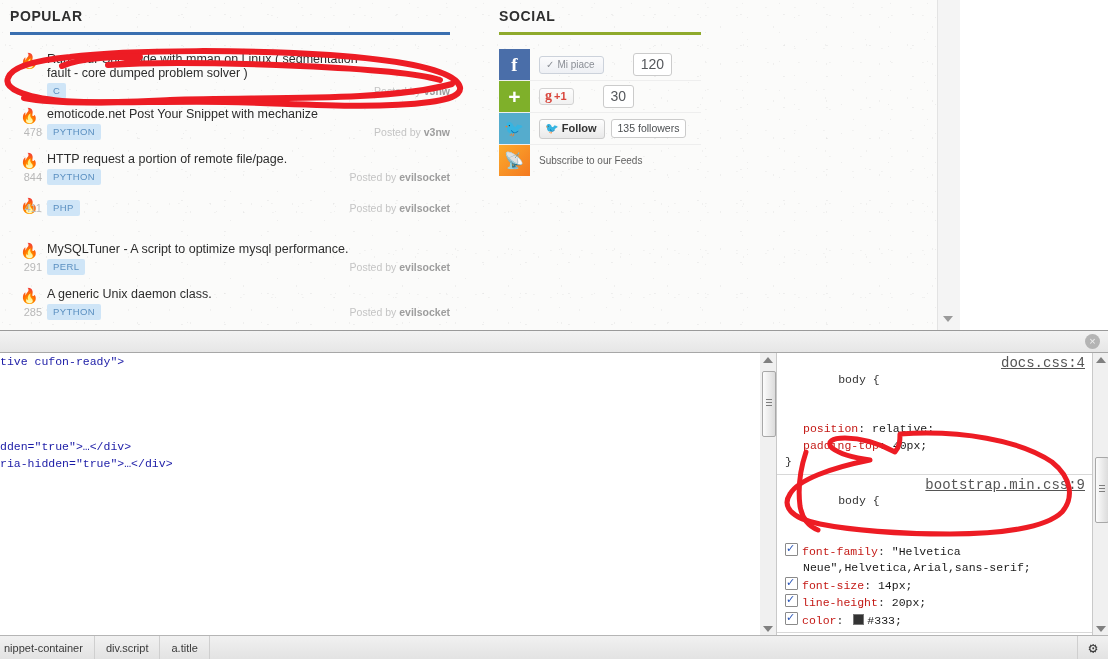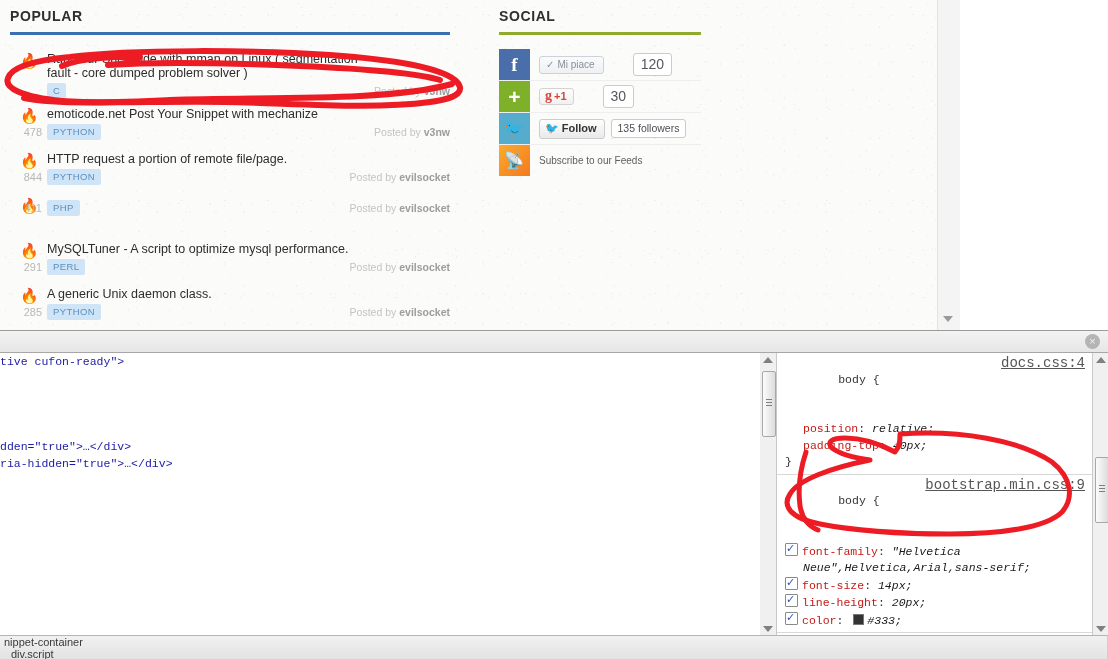--- a/index.html
+++ b/index.html
@@ -418,21 +418,21 @@
     color: #555;
     text-decoration: underline;
     font-size: 14px;
   }
   .decl {
     white-space: pre;
     color: #333;
     padding-left: 2px;
   }
   .decl .prop { color: #c41a16; }
-  .decl .val  { color: #1a1a1a; font-style: italic; }
+  .decl .val  { color: #1a1a1a; }
   .decl.indent { padding-left: 20px; }
   .cb {
     display: inline-block;
     width: 11px; height: 11px;
     border: 1px solid #8a8a8a;
     background: #fff;
     vertical-align: -1px;
     margin-right: 4px;
     position: relative;
     border-radius: 1px;
@@ -510,21 +510,20 @@
 
   
   #dt-statusbar {
     position: absolute;
     left: 0; bottom: 0;
     width: 1108px; height: 24px;
     background: linear-gradient(#f1f1f1,#e2e2e2);
     border-top: 1px solid #b5b5b5;
     display: flex;
     align-items: stretch;
-    flex-direction: column;
   }
   .crumb {
     display: flex;
     align-items: center;
     padding: 0 11px;
     font-size: 11px;
     color: #3a3a3a;
     font-family: "Liberation Sans", sans-serif;
     border-right: 1px solid #cfcfcf;
     white-space: nowrap;

